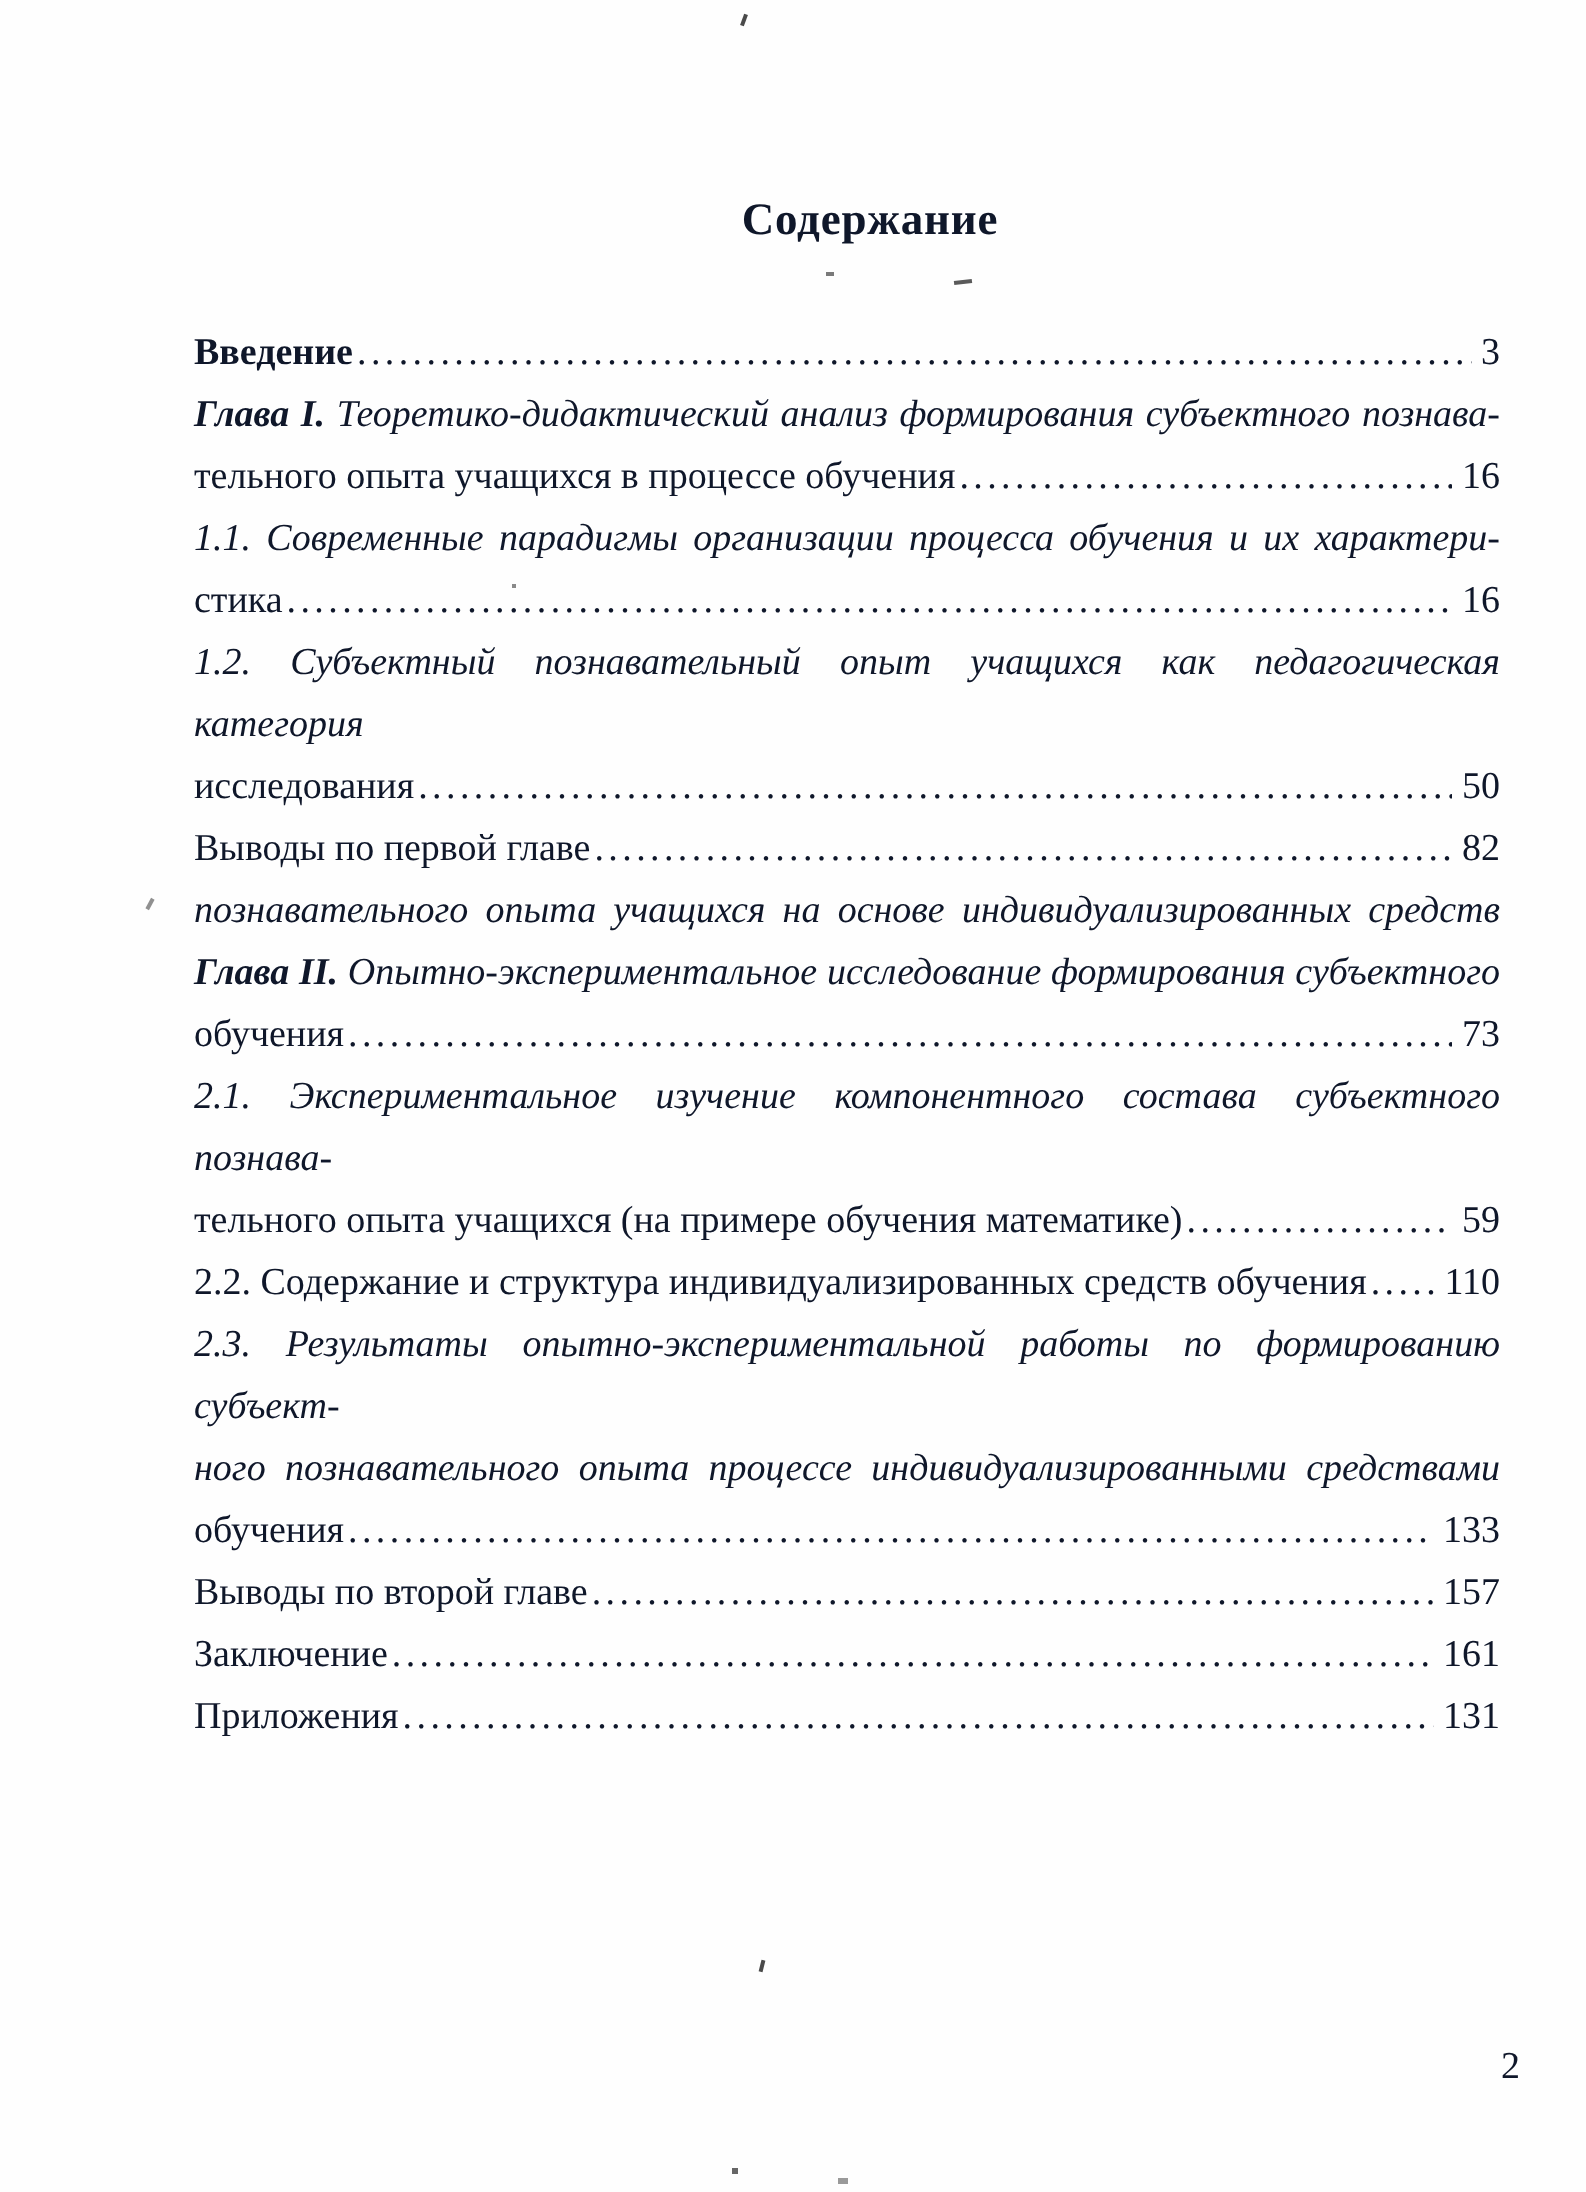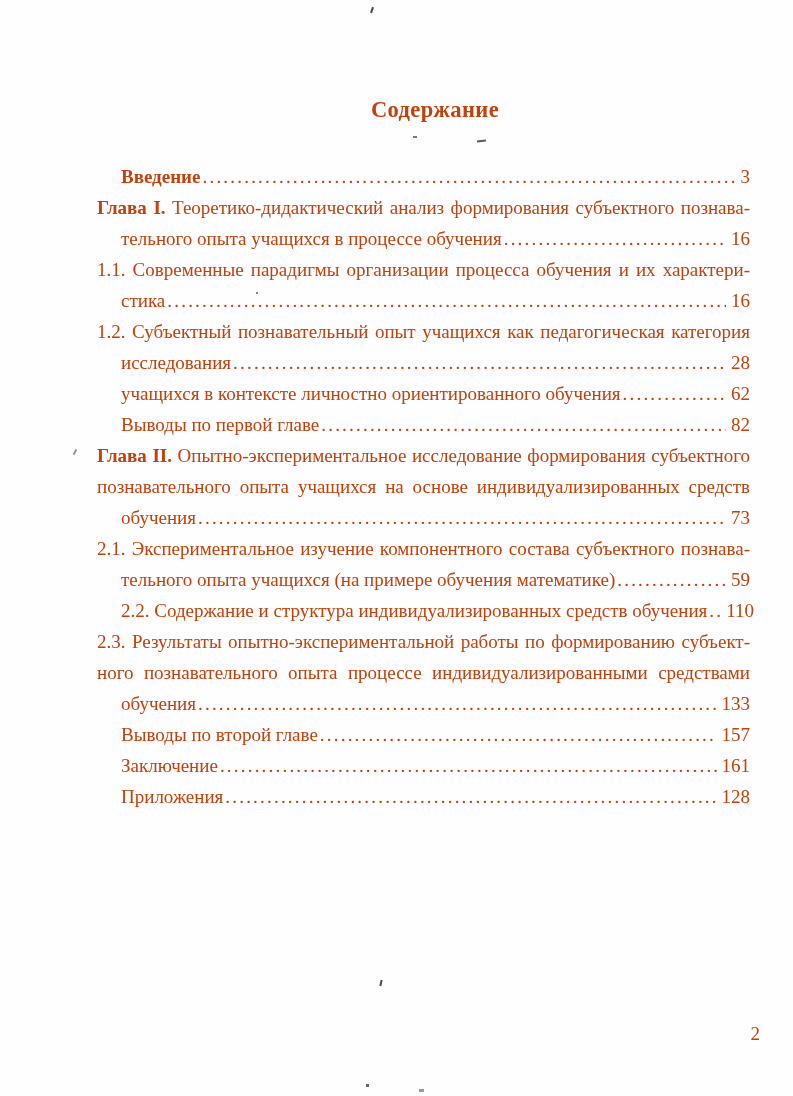--- a/index.html
+++ b/index.html
@@ -3,21 +3,21 @@
 <meta charset="utf-8">
 <style>
   * { margin: 0; padding: 0; box-sizing: border-box; }
   html, body { background: #ffffff; }
   .sheet {
     position: relative;
     width: 793px;
     height: 1096px;
     background: #fefefe;
     font-family: "Liberation Serif", serif;
-    color: #c2410c;
+    color: #0f172a;
     overflow: hidden;
   }
   .doc-title {
     position: absolute;
     top: 97px;
     left: 435px;
     transform: translateX(-50%);
     font-size: 22.5px;
     font-weight: bold;
     letter-spacing: 0.4px;
@@ -27,25 +27,25 @@
     position: absolute;
     left: 97px;
     top: 161px;
     width: 653px;
     font-size: 19px;
     line-height: 31px;
   }
   .toc-line.fill {
     text-align: justify;
     text-align-last: justify;
+    font-style: italic;
   }
   .toc-line.last {
     display: flex;
     align-items: center;
-    margin-left: 24px;
   }
   .toc-line.last .toc-text { white-space: nowrap; }
   .toc-text b { font-weight: bold; }
   .toc-dots {
     flex: 1 1 auto;
     overflow: hidden;
     white-space: nowrap;
     margin-left: 2px;
     min-width: 12px;
   }
@@ -98,40 +98,35 @@
           <span class="toc-text"><span>стика</span></span>
           <span class="toc-dots"></span>
           <span class="toc-page">16</span>
         </div>
       </div>
       <div>
         <div class="toc-line fill"><span class="toc-text"><span>1.2. Субъектный познавательный опыт учащихся как педагогическая категория</span></span></div>
         <div class="toc-line last">
           <span class="toc-text"><span>исследования</span></span>
           <span class="toc-dots"></span>
-          <span class="toc-page">28</span>
+          <span class="toc-page">50</span>
         </div>
       </div>
       <div>
-        <div class="toc-line last">
-          <span class="toc-text"><span>учащихся в контексте личностно ориентированного обучения</span></span>
-          <span class="toc-dots"></span>
-          <span class="toc-page">62</span>
-        </div>
       </div>
       <div>
         <div class="toc-line last">
           <span class="toc-text"><span>Выводы по первой главе</span></span>
           <span class="toc-dots"></span>
           <span class="toc-page">82</span>
         </div>
       </div>
       <div>
+        <div class="toc-line fill"><span class="toc-text"><span>познавательного опыта учащихся на основе индивидуализированных средств</span></span></div>
         <div class="toc-line fill"><span class="toc-text"><b>Глава II.</b><span> Опытно-экспериментальное исследование формирования субъектного</span></span></div>
-        <div class="toc-line fill"><span class="toc-text"><span>познавательного опыта учащихся на основе индивидуализированных средств</span></span></div>
         <div class="toc-line last">
           <span class="toc-text"><span>обучения</span></span>
           <span class="toc-dots"></span>
           <span class="toc-page">73</span>
         </div>
       </div>
       <div>
         <div class="toc-line fill"><span class="toc-text"><span>2.1. Экспериментальное изучение компонентного состава субъектного познава-</span></span></div>
         <div class="toc-line last">
           <span class="toc-text"><span>тельного опыта учащихся (на примере обучения математике)</span></span>
@@ -166,21 +161,21 @@
         <div class="toc-line last">
           <span class="toc-text"><span>Заключение</span></span>
           <span class="toc-dots"></span>
           <span class="toc-page">161</span>
         </div>
       </div>
       <div>
         <div class="toc-line last">
           <span class="toc-text"><span>Приложения</span></span>
           <span class="toc-dots"></span>
-          <span class="toc-page">128</span>
+          <span class="toc-page">131</span>
         </div>
       </div>
     </div>
 
   <div class="page-folio">2</div>
 
   <div class="artifact a1"></div>
   <div class="artifact a2"></div>
   <div class="artifact a3"></div>
   <div class="artifact a4"></div>

